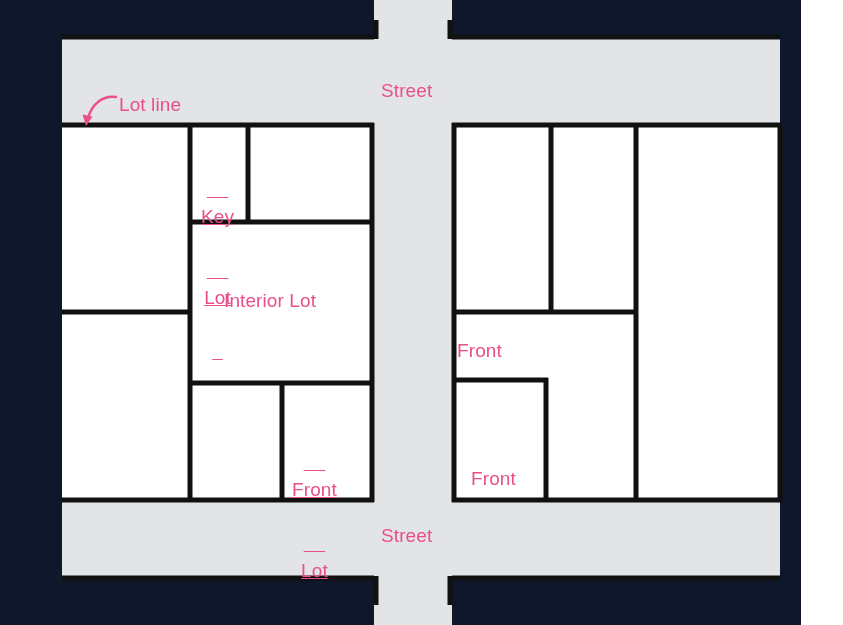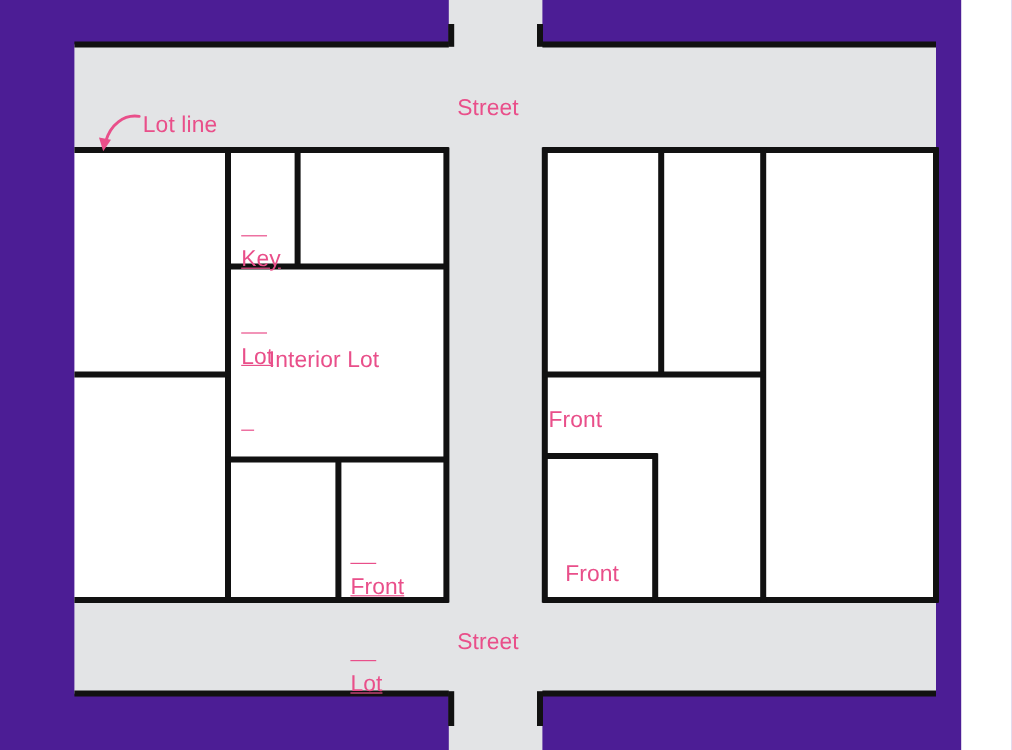--- a/index.html
+++ b/index.html
@@ -7,22 +7,23 @@
     padding: 0;
     background: #ffffff;
   }
   body {
     font-family: "Liberation Sans", sans-serif;
   }
   #stage {
     position: relative;
     width: 801px;
     height: 625px;
-    background: #4c1d95;
+    background: #0f172a;
     overflow: hidden;
+    text-align: center;
   }
   #diagram-svg {
     position: absolute;
     left: 0;
     top: 0;
     width: 843px;
     height: 625px;
     display: block;
   }
   .lbl {

